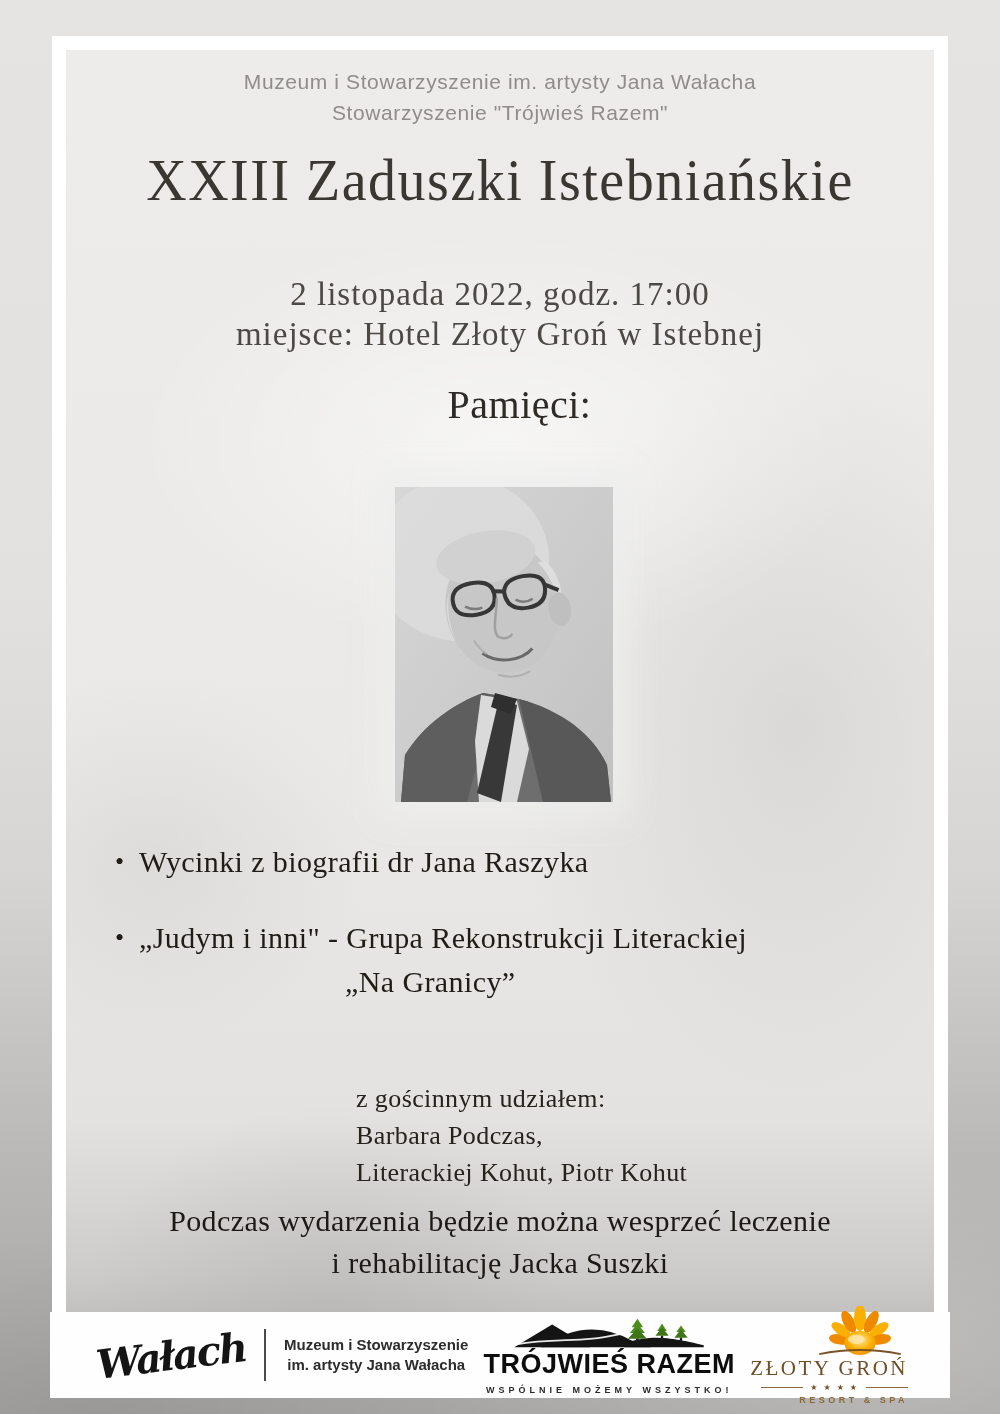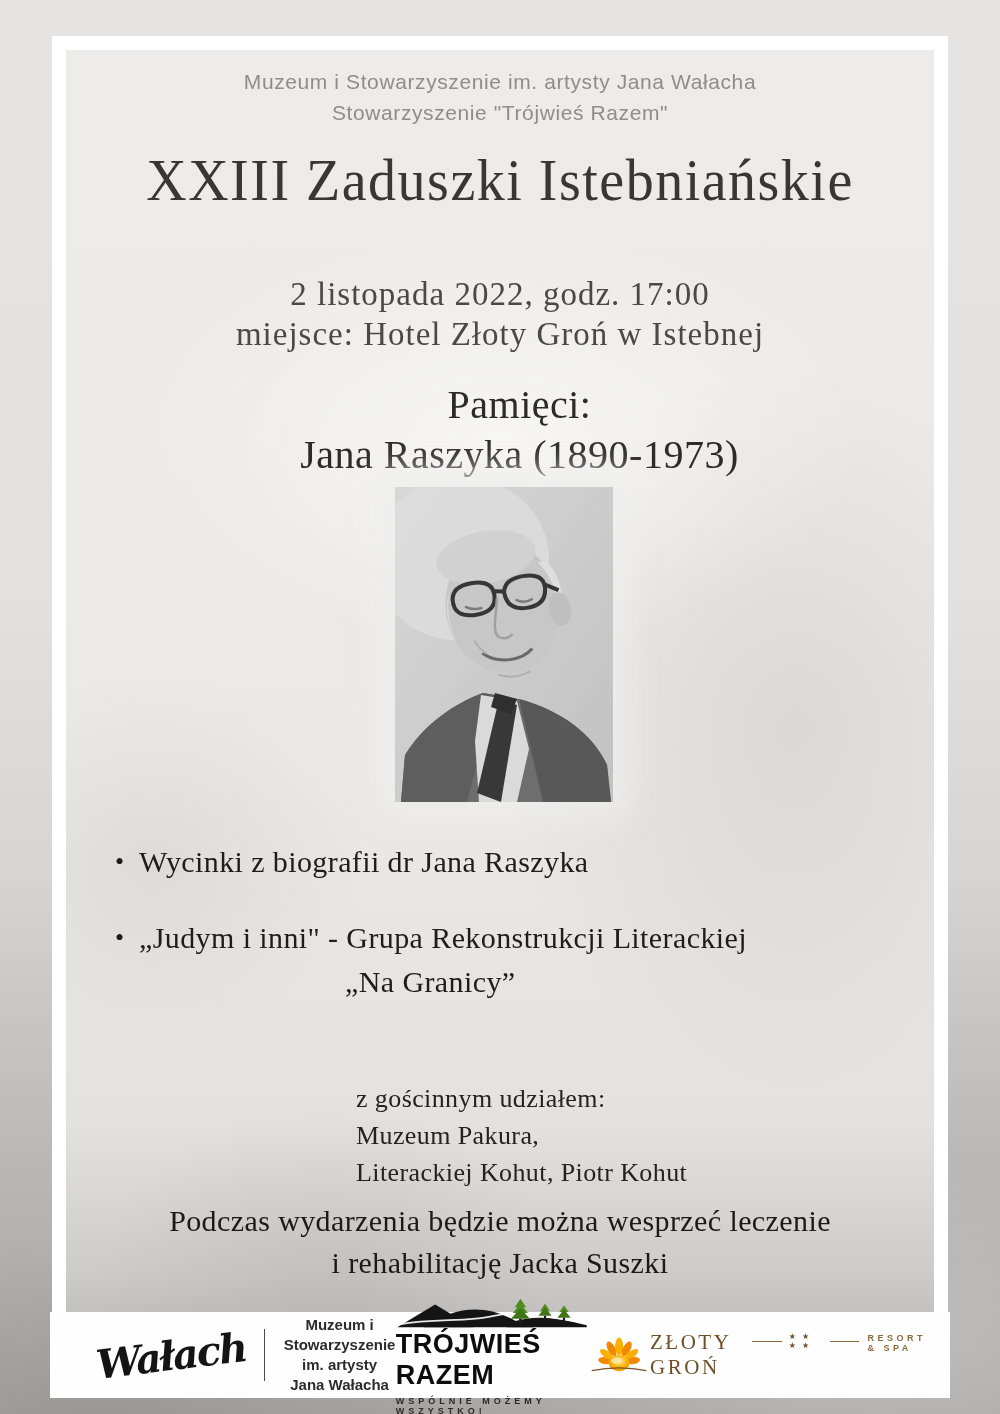--- a/index.html
+++ b/index.html
@@ -82,21 +82,21 @@
     font-family:"DejaVu Serif", serif; font-style:italic; font-weight:bold;
     font-size:40px; letter-spacing:-2px; color:#141414; transform:rotate(-7deg);
   }
   .wdiv { width:2px; height:52px; background:#4a4a4a; }
   .wtxt { font-family:"Liberation Sans", sans-serif; font-weight:bold; font-size:15px; line-height:20px; color:#2c2c2c;text-align:center; }
 
   .lg-troj { display:flex; flex-direction:column; align-items:center; }
   .tname { font-family:"Liberation Sans", sans-serif; font-weight:bold; font-size:27px; color:#0d0d0d; letter-spacing:0.5px; margin-top:-2px; }
   .ttag  { font-family:"Liberation Sans", sans-serif; font-weight:bold; font-size:9px; letter-spacing:4px; color:#2a2a2a; margin-top:5px; }
 
-  .lg-zloty { display:flex; align-items:flex-start; }
+  .lg-zloty { display:flex; flex-direction:column; align-items:flex-end; }
   .zname { font-size:21px; letter-spacing:2.5px; color:#6e4f28; }
   .zdivider { display:flex; align-items:center; gap:7px; margin-top:2px; }
   .zdivider .rule { width:42px; height:1px; background:#8a6a3c; }
   .zstars { font-size:8px; color:#6e4f28; letter-spacing:2px; }
   .zsub { font-family:"Liberation Sans", sans-serif; font-weight:bold; font-size:9px; letter-spacing:3.5px; color:#8a6a3c; margin-top:3px;padding-left:8px; }
 </style>
 </head>
 <body>
 
 <div class="frame">
@@ -109,21 +109,20 @@
 
     <div class="abs center title">XXIII Zaduszki Istebniańskie</div>
 
     <div class="abs center date-lines">
       <div>2 listopada 2022, godz. 17:00</div>
       <div>miejsce: Hotel Złoty Groń w Istebnej</div>
     </div>
 
     <div class="abs center memorial">
       <div>Pamięci:</div>
-      <div>Jana Raszyka (1890-1973)</div>
     </div>
 
     <div class="photo">
       <svg viewBox="0 0 218 315" xmlns="http://www.w3.org/2000/svg">
         <defs>
           <linearGradient id="pbg" x1="0" y1="0" x2="1" y2="1">
             <stop offset="0" stop-color="#d8d6d2"></stop>
             <stop offset="1" stop-color="#c2c0bc"></stop>
           </linearGradient>
         </defs>
@@ -167,21 +166,21 @@
     </div>
 
     <div class="bullet b2">
       <div><span class="dot">•</span><span>„Judym i inni" - Grupa Rekonstrukcji Literackiej</span></div>
       <div class="line2">„Na Granicy”</div>
     </div>
 
 
     <div class="guests">
       <div>z gościnnym udziałem:</div>
-      <div>Muzeum Pakura,</div>
+      <div>Barbara Podczas,</div>
       <div>Literackiej Kohut, Piotr Kohut</div>
     </div>
 
     <div class="abs center support">
       <div>Podczas wydarzenia będzie można wesprzeć leczenie</div>
       <div>i rehabilitację Jacka Suszki</div>
     </div>
 
   </div>
 </div>

